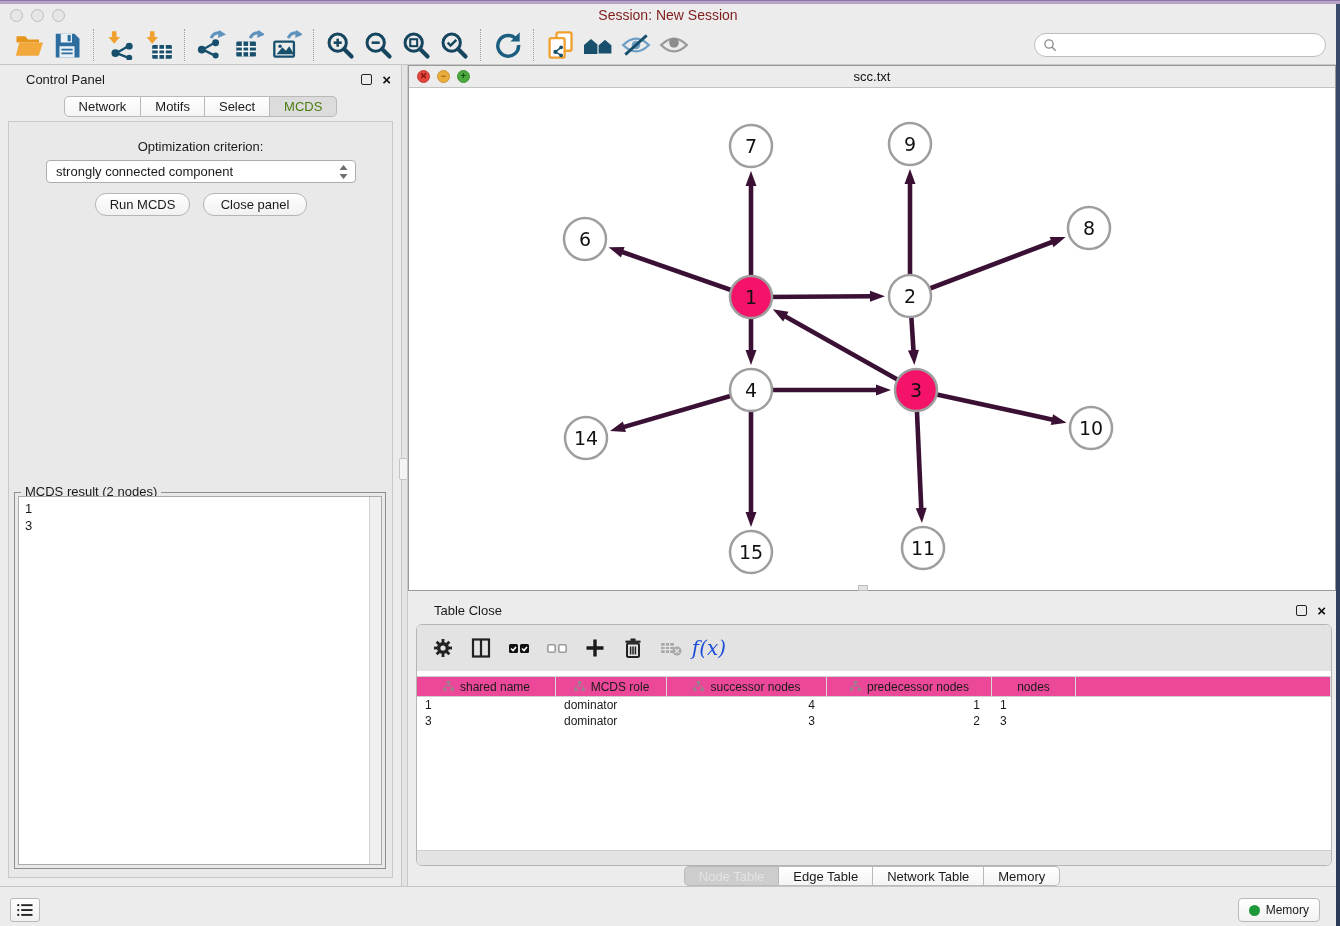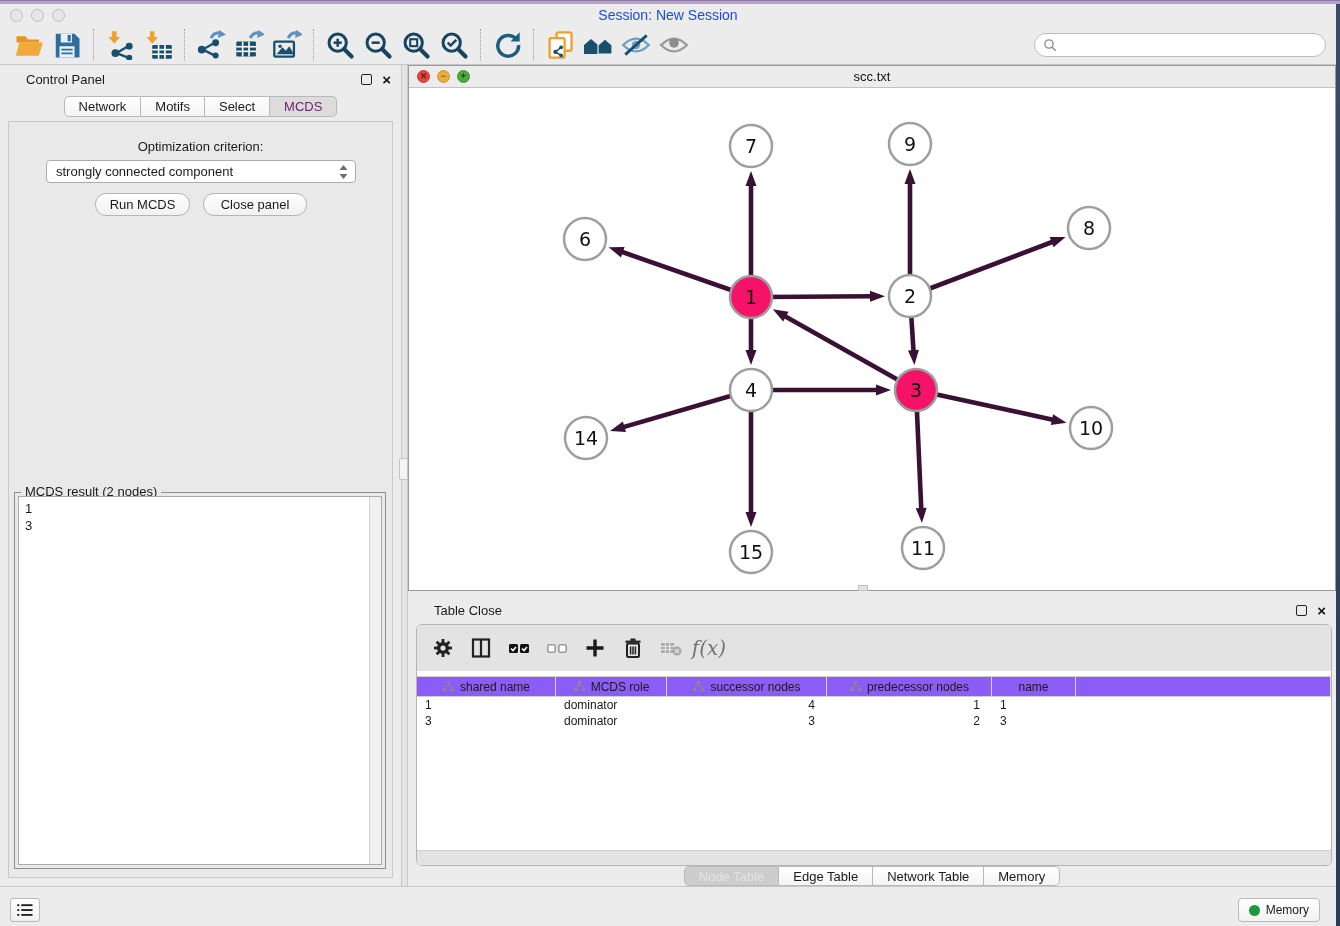--- a/index.html
+++ b/index.html
@@ -7,40 +7,40 @@
   body { font-family:"Liberation Sans", sans-serif; background:#ECECEC; position:relative; overflow:hidden; color:#1a1a1a; }
   .abs { position:absolute; }
   .icon { display:inline-flex; align-items:center; justify-content:center; }
 
   
   #desktop-strip-top { left:0; top:0; width:1340px; height:4px; background:#B7A3C8; border-top:1px solid #8F74A8; }
   #desktop-strip-right { right:0; top:4px; width:4px; height:922px; background:linear-gradient(180deg,#3A4A6B,#2B3A57); }
   #titlebar { left:0; top:4px; width:1336px; height:22px; background:#ECECEC; display:flex; align-items:center; }
   #titlebar .lights { display:flex; gap:8px; margin-left:10px; }
   .graylight { width:13px; height:13px; border-radius:50%; background:#E6E6E6; border:1.5px solid #BDBDBD; }
-  #app-title { position:absolute; left:0; right:0; text-align:center; color:#1d4ed8; font-size:14px; }
+  #app-title { position:absolute; left:0; right:0; text-align:center; color:#7f1d1d; font-size:14px; }
 
   #toolbar { left:0; top:26px; width:1336px; height:39px; background:#ECECEC; border-bottom:1px solid #C6C6C6; display:flex; align-items:center; padding-left:10px; }
   .tb { width:38px; height:34px; cursor:pointer; }
   .tb svg { width:30px; height:30px; }
   .tb-sep { width:0; height:32px; border-left:1px dotted #9E9E9E; margin:0 7px; }
   #search-box { margin-left:auto; margin-right:10px; width:292px; height:24px; background:#fff; border:1px solid #BDBDBD; border-radius:12px; display:flex; align-items:center; padding:0 8px; }
   #search-box input { border:none; outline:none; flex:1; font-size:13px; font-family:"Liberation Sans",sans-serif; background:transparent; }
 
   
   #control-panel { left:0; top:65px; width:401px; height:821px; background:#ECECEC; }
   .panel-head { height:28px; display:flex; align-items:center; padding:0 10px; font-size:13px; color:#1a1a1a;margin-left:16px; }
   .panel-head .spacer { flex:1; }
   .float-btn { width:11px; height:11px; border:1.6px solid #222; border-radius:2px; margin-right:10px; cursor:pointer; }
   .close-x { font-size:15px; font-weight:900; color:#111; line-height:1; cursor:pointer; }
   #cp-tabs { display:flex; justify-content:center; margin-top:3px; }
   .seg-tab { height:21px; padding:0 14px; display:flex; align-items:center; font-size:13px; background:linear-gradient(#FFFFFF,#F4F4F4); border:1px solid #B9B9B9; border-left:none; cursor:pointer; }
   .seg-tab:first-child { border-left:1px solid #B9B9B9; border-radius:5px 0 0 5px; }
   .seg-tab:last-child { border-radius:0 5px 5px 0; }
-  .seg-tab.pressed { background:#DCDCDC; color:#701a75; }
+  .seg-tab.pressed { background:#DCDCDC; color:#4d7c0f; }
   #cp-content { position:absolute; left:8px; top:56px; width:385px; height:757px; background:#E9E9E9; border:1px solid #C9C9C9; }
   #opt-label { position:absolute; left:0; width:100%; top:17px; text-align:center; font-size:13px; }
   #criterion-select { position:absolute; left:37px; top:38px; width:310px; height:23px; background:#fff; border:1px solid #ADADAD; border-radius:4px; display:flex; align-items:center; font-size:13px; padding-left:9px; cursor:pointer; }
   #criterion-select .chev { margin-left:auto; margin-right:6px; }
   .cp-btn { position:absolute; top:71px; height:23px; background:linear-gradient(#FFFFFF,#F1F1F1); border:1px solid #B5B5B5; border-radius:11px; font-size:13px; display:flex; align-items:center; justify-content:center; cursor:pointer; }
   #run-btn { left:86px; width:95px; }
   #closepanel-btn { left:194px; width:104px; }
   #mcds-fieldset { position:absolute; left:5px; top:370px; width:372px; height:377px; border:1px solid #8F8F8F; }
   #mcds-legend { position:absolute; top:-9px; left:6px; background:#E9E9E9; padding:0 4px; font-size:13px; }
   #mcds-textarea { position:absolute; inset:3px; background:#fff; border:1px solid #ABABAB; font-size:13px; line-height:17px; padding:3px 6px; white-space:pre; overflow:hidden; }
@@ -61,24 +61,24 @@
   #net-grip { left:858px; top:585px; width:10px; height:6px; background:#E3E3E3; border:1px solid #BFBFBF; }
 
   #splitter-h { left:408px; top:591px; width:928px; height:5px; background:#ECECEC; }
 
   
   #table-panel { left:408px; top:596px; width:928px; height:290px; background:#ECECEC; }
   #tp-inner { position:absolute; left:8px; top:28px; width:916px; height:242px; background:#fff; border:1px solid #B5B5B5; border-radius:6px; overflow:hidden; }
   #tp-toolbar { height:46px; background:#E3E3E3; display:flex; align-items:center; padding-left:12px; gap:10px; }
   .tpi { width:28px; height:28px; cursor:pointer; }
   .tpi svg { width:24px; height:24px; }
-  #fx-icon { font-family:"DejaVu Serif", serif; font-style:italic; font-size:20px; color:#737373; }
+  #fx-icon { font-family:"DejaVu Serif", serif; font-style:italic; font-size:20px; color:#1d4ed8; }
   #tp-table { margin-top:5px; }
   .tgrid { display:grid; grid-template-columns:139px 111px 160px 165px 84px 1fr; }
-  .th { height:21px; background:#8b5cf6; border-top:1px solid #CFCFCF; border-bottom:1px solid #CFCFCF; border-right:1px solid #D9D9D9; display:flex; align-items:center; justify-content:center; gap:5px; font-size:12px; }
+  .th { height:21px; background:#ec4899; border-top:1px solid #CFCFCF; border-bottom:1px solid #CFCFCF; border-right:1px solid #D9D9D9; display:flex; align-items:center; justify-content:center; gap:5px; font-size:12px; }
   .th svg { width:13px; height:13px; }
   .td { height:16px; font-size:12px; display:flex; align-items:center; padding:0 8px; }
   .td.r { justify-content:flex-end; padding-right:12px; }
   #tp-bottombar { position:absolute; left:0; right:0; bottom:0; height:15px; background:#E3E3E3; border-top:1px solid #CDCDCD; }
   #tp-tabs { position:absolute; left:0; width:100%; top:270px; display:flex; justify-content:center; }
   #tp-tabs .seg-tab { height:20px; }
   #tp-tabs .seg-tab.pressed { background:#CDCDCD; color:#E3E3E3; }
 
   
   #statusbar { left:0; top:886px; width:1336px; height:24px; background:#ECECEC; border-top:1px solid #C6C6C6; }
@@ -476,21 +476,21 @@
               <g fill="#8C8C8C">
                 <rect x="9" y="2" width="6" height="5" rx="1"></rect>
                 <rect x="2" y="15" width="6" height="5" rx="1"></rect>
                 <rect x="16" y="15" width="6" height="5" rx="1"></rect>
               </g>
               <path d="M12 7v4M5 15v-4h14v4" fill="none" stroke="#8C8C8C" stroke-width="1.4"></path>
             </svg>
             <span>predecessor nodes</span>
           </div>
         <div class="th">
-            <span>name</span>
+            <span>nodes</span>
           </div>
         <div class="th"></div>
       </div>
       <div class="tgrid">
         <div class="td">1</div>
         <div class="td">dominator</div>
         <div class="td r">4</div>
         <div class="td r">1</div>
         <div class="td">1</div>
         <div class="td"></div>

